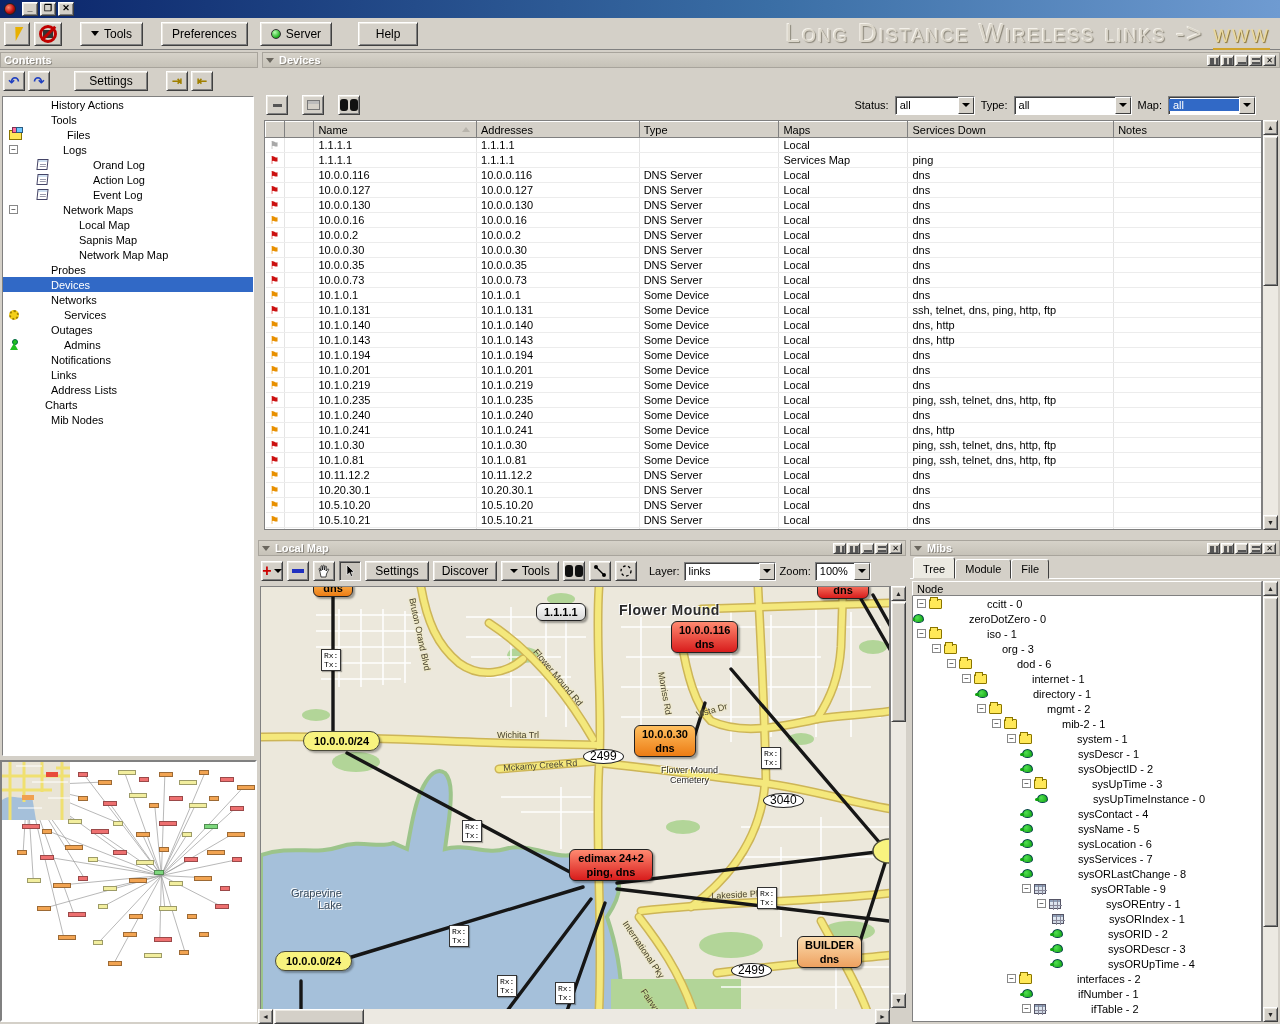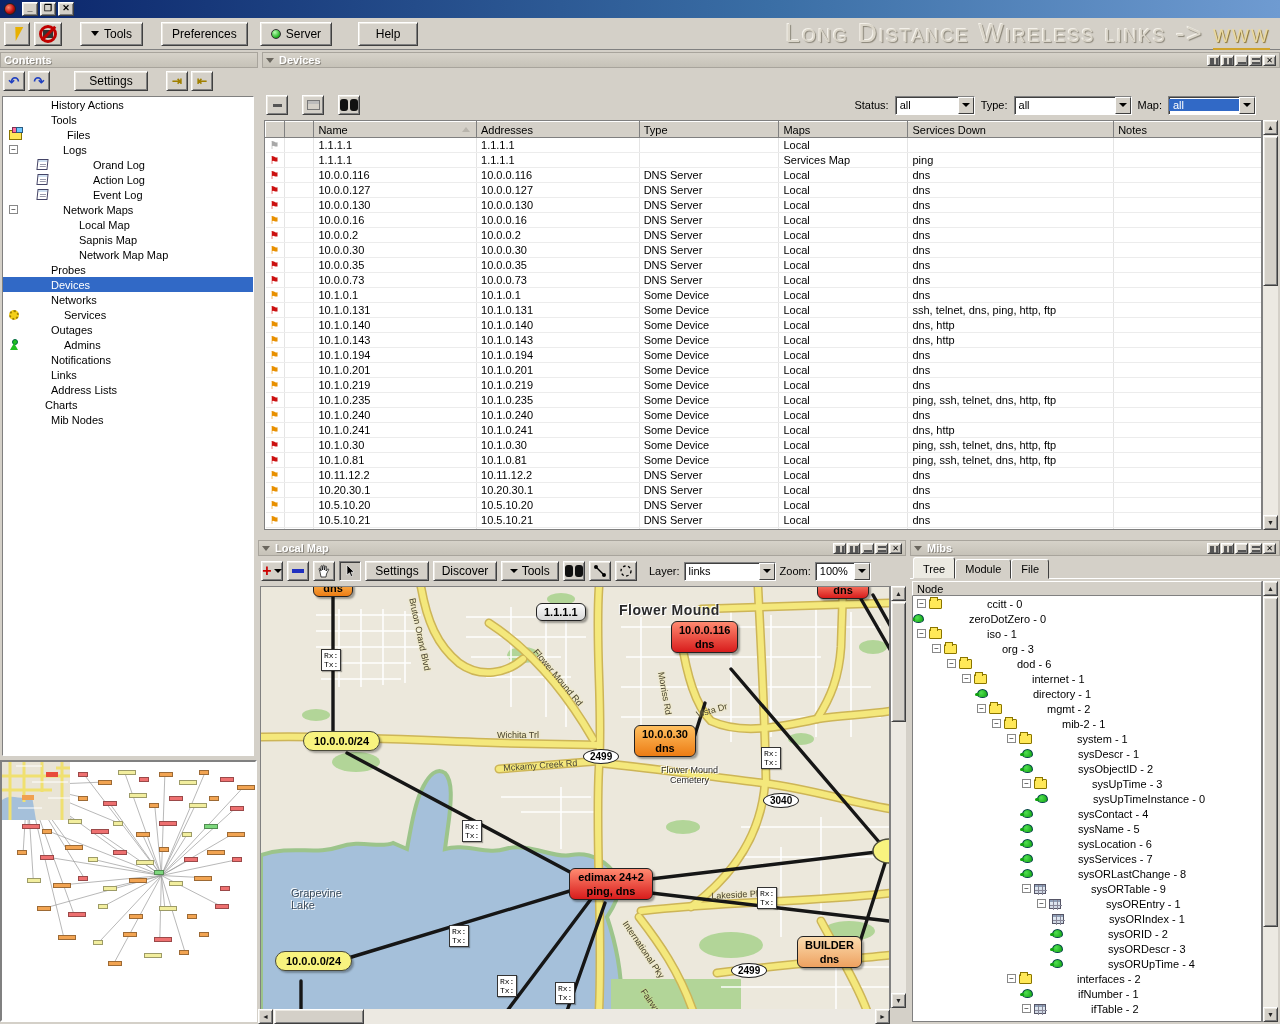--- a/index.html
+++ b/index.html
@@ -105,24 +105,24 @@
   .map-node.red { background:linear-gradient(#ff8a70,#d81c1c); }
   .map-node.orange { background:linear-gradient(#ffc060,#ec7c14); }
   .map-node.builder { background:linear-gradient(#fbdcae,#eea160); }
   .map-node.gray { background:linear-gradient(#fcfcfc,#d8d8d8); }
   .cloud { position:absolute; background:#f8f37f; border:1.5px solid #4a4a3a; border-radius:14px; padding:3px 10px; font-size:11px; font-weight:bold; box-shadow:2px 2px 2px rgba(0,0,0,.3); }
   .cloud::before { content:""; position:absolute; left:-9px; top:2px; width:22px; height:18px; background:#f8f37f; border:1.5px solid #4a4a3a; border-radius:50%; z-index:-1; }
   .cloud::after { content:""; position:absolute; right:-8px; top:1px; width:24px; height:19px; background:#f8f37f; border:1.5px solid #4a4a3a; border-radius:50%; z-index:-1; }
   .rxtx { position:absolute; background:#fff; border:1px solid #333; font-family:"Liberation Mono",monospace; font-size:8px; line-height:9px; padding:1px 2px; white-space:pre-line; box-shadow:1px 1px 1px rgba(0,0,0,.3); }
   .place { position:absolute; color:#2a2a2a; text-shadow:1px 1px 0 #fff,-1px -1px 0 #fff; white-space:pre-line; }
   .place.town { font-size:14px; font-weight:bold; letter-spacing:.5px; }
-  .place.lake { font-size:11px; color:#3a4a5a; text-align:left; }
+  .place.lake { font-size:11px; color:#3a4a5a; text-align:right; }
   .place.small { font-size:9px; text-align:center; }
   .roadlbl { position:absolute; font-size:9px; color:#4a4436; white-space:nowrap; transform-origin:left top; text-shadow:0 0 2px #f4e87c; }
-  .shield { position:absolute; background:#fff; border:1.5px solid #222; border-radius:50%; font-size:10px; font-weight:bold; padding:0 6px; line-height:13px; }
+  .shield { position:absolute; background:#fff; border:1.5px solid #222; border-radius:50%; font-size:12px; font-weight:normal; padding:0 6px; line-height:13px; }
 
   
   #mibs-panel { position:absolute; left:910px; top:540px; width:370px; height:484px; background:#d4d0c8; }
   #mibs-tabs { position:absolute; left:0; top:17px; height:22px; width:100%; border-bottom:1px solid #fff; padding-left:3px; }
   #mibs-node-hdr { position:absolute; left:2px; top:41px; right:18px; height:15px; background:#d4d0c8; border:1px solid; border-color:#fff #808080 #808080 #fff; padding:0 4px; line-height:14px; }
   #mibs-tree { position:absolute; left:2px; top:56px; right:18px; bottom:2px; background:#fff; border:1px solid #808080; border-top:none; overflow:hidden; }
   .m-row { height:15px; display:flex; align-items:center; white-space:nowrap; }
 </style>
 </head>
 <body>
@@ -934,21 +934,21 @@
 Tx:</div>
         <div class="cloud" style="left: 42px; top: 144px;">10.0.0.0/24</div>
         <div class="cloud" style="left: 14px; top: 364px;">10.0.0.0/24</div>
         <div class="map-node orange" style="left: 52px; top: -8px; min-width: 40px;">dns</div>
         <div class="map-node gray" style="left: 275px; top: 16px;">1.1.1.1</div>
         <div class="map-node red" style="left: 410px; top: 34px; min-width: 60px;">10.0.0.116
 dns</div>
         <div class="map-node red" style="left: 556px; top: -6px; min-width: 52px;">dns</div>
         <div class="map-node orange" style="left: 373px; top: 138px; min-width: 60px;">10.0.0.30
 dns</div>
-        <div class="map-node red" style="left: 308px; top: 281px; min-width: 84px;">edimax 24+2
+        <div class="map-node red" style="left: 308px; top: 262px; min-width: 84px;">edimax 24+2
 ping, dns</div>
         <div class="map-node builder" style="left: 536px; top: 349px; min-width: 62px;">BUILDER
 dns</div>
       </div>
   </div>
 
   <div class="vscroll" style="right:0;top:46px;bottom:16px;">
     <span class="sb-btn raised" style="top:0">▲</span>
     <span class="sb-thumb raised" style="top:16px;height:120px"></span>
     <span class="sb-btn raised" style="bottom:0">▼</span>

